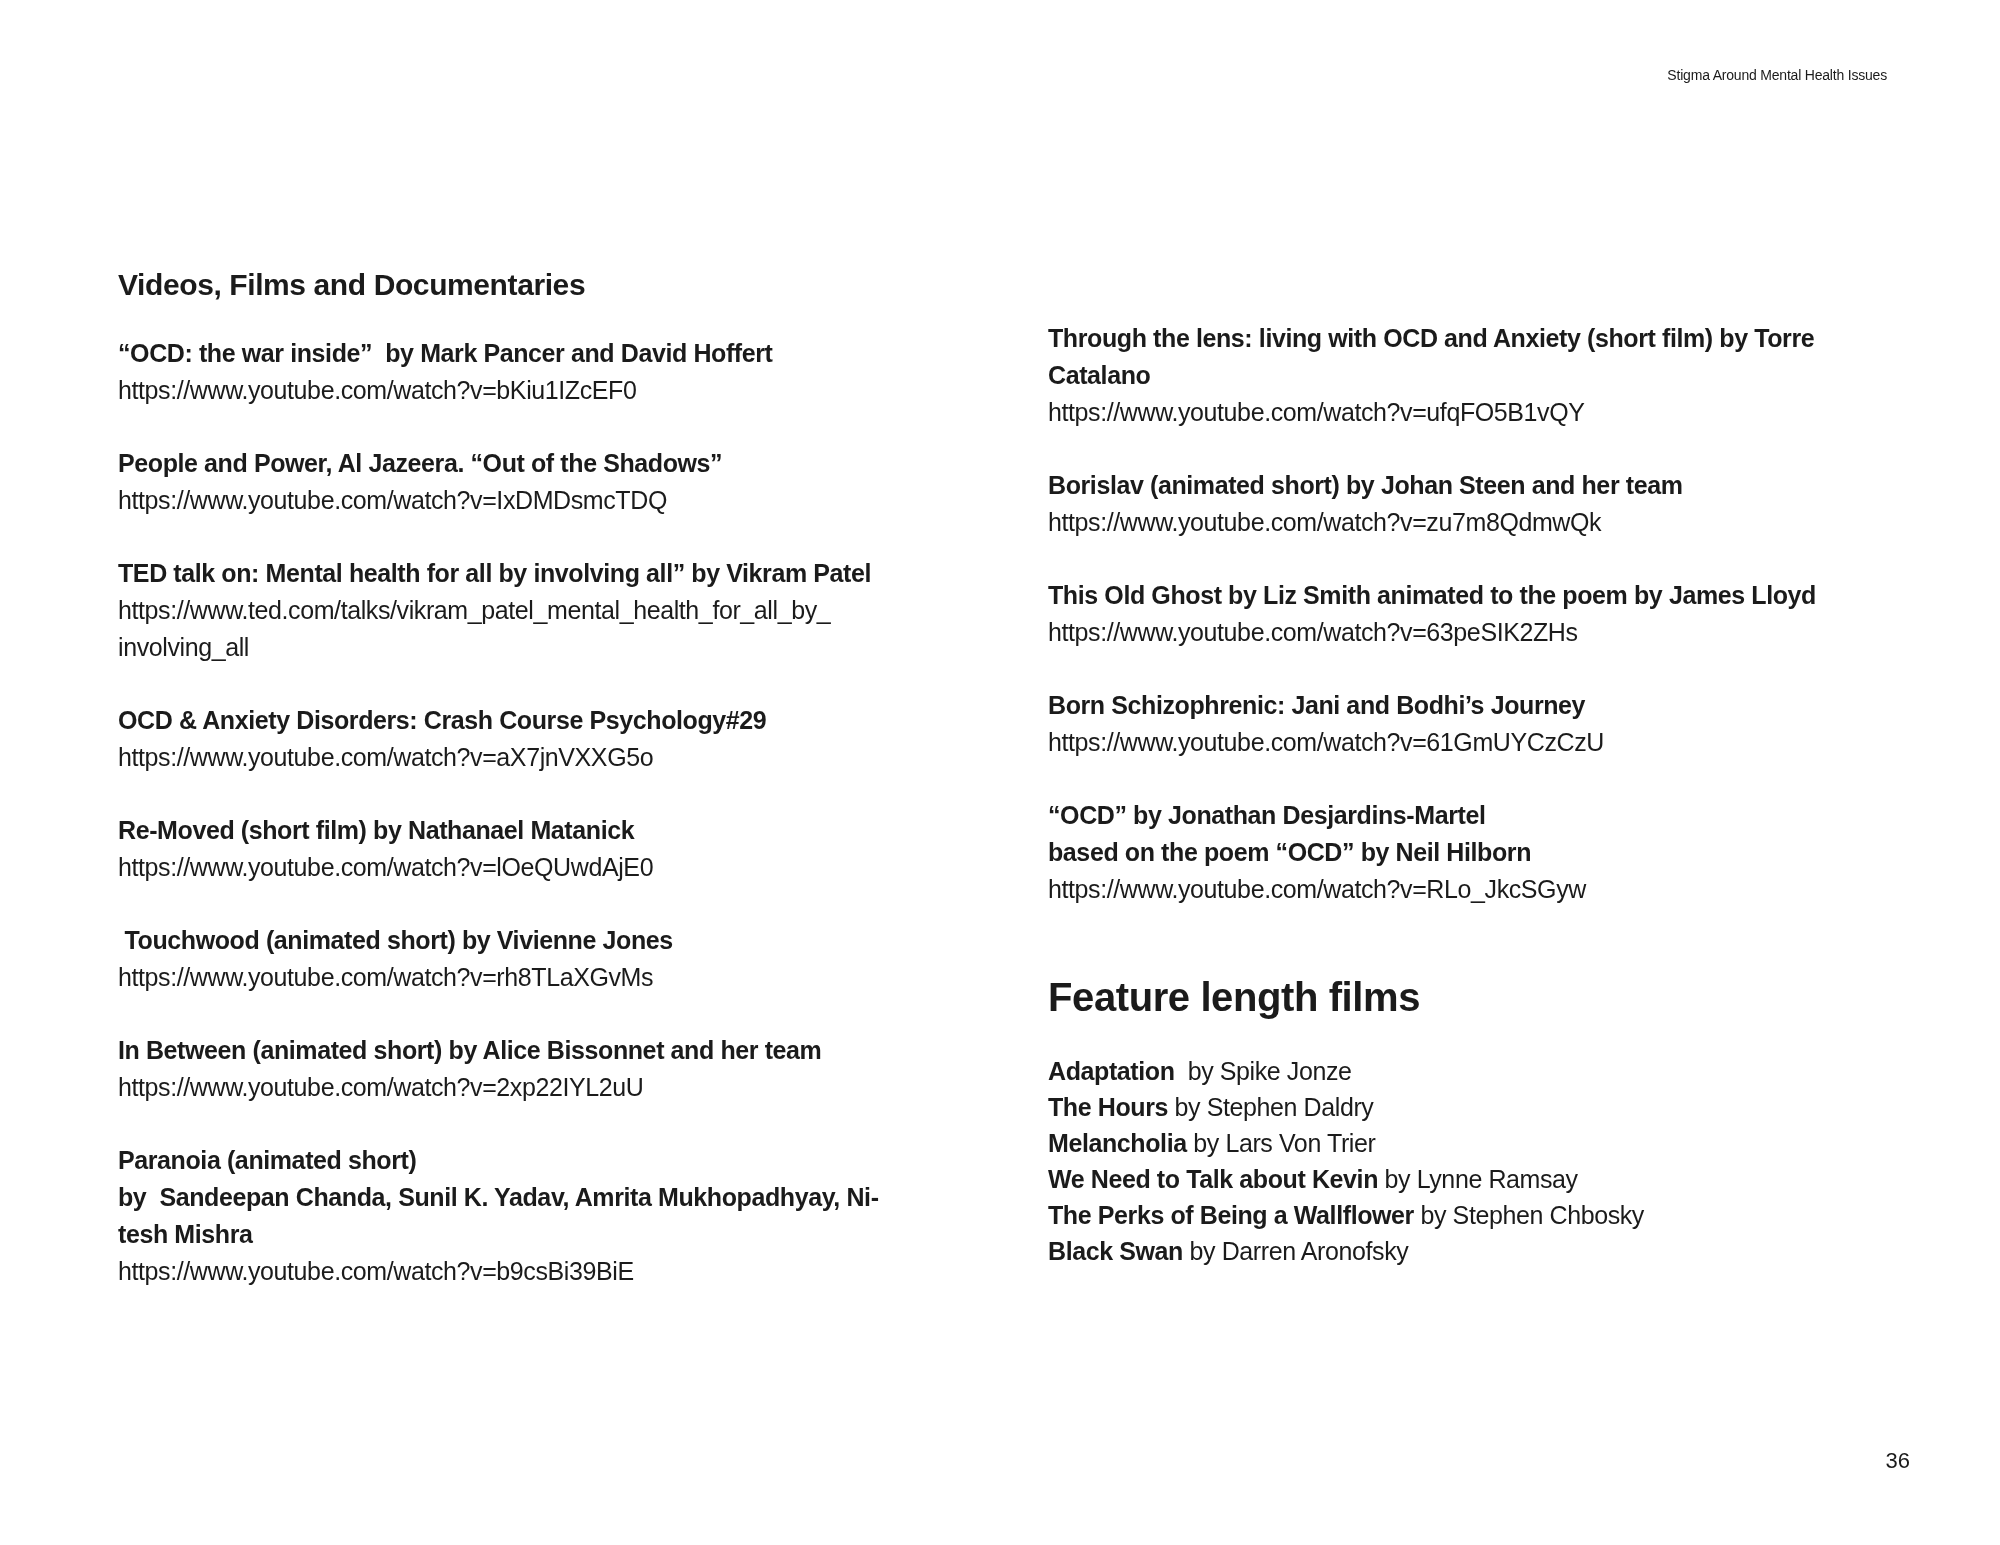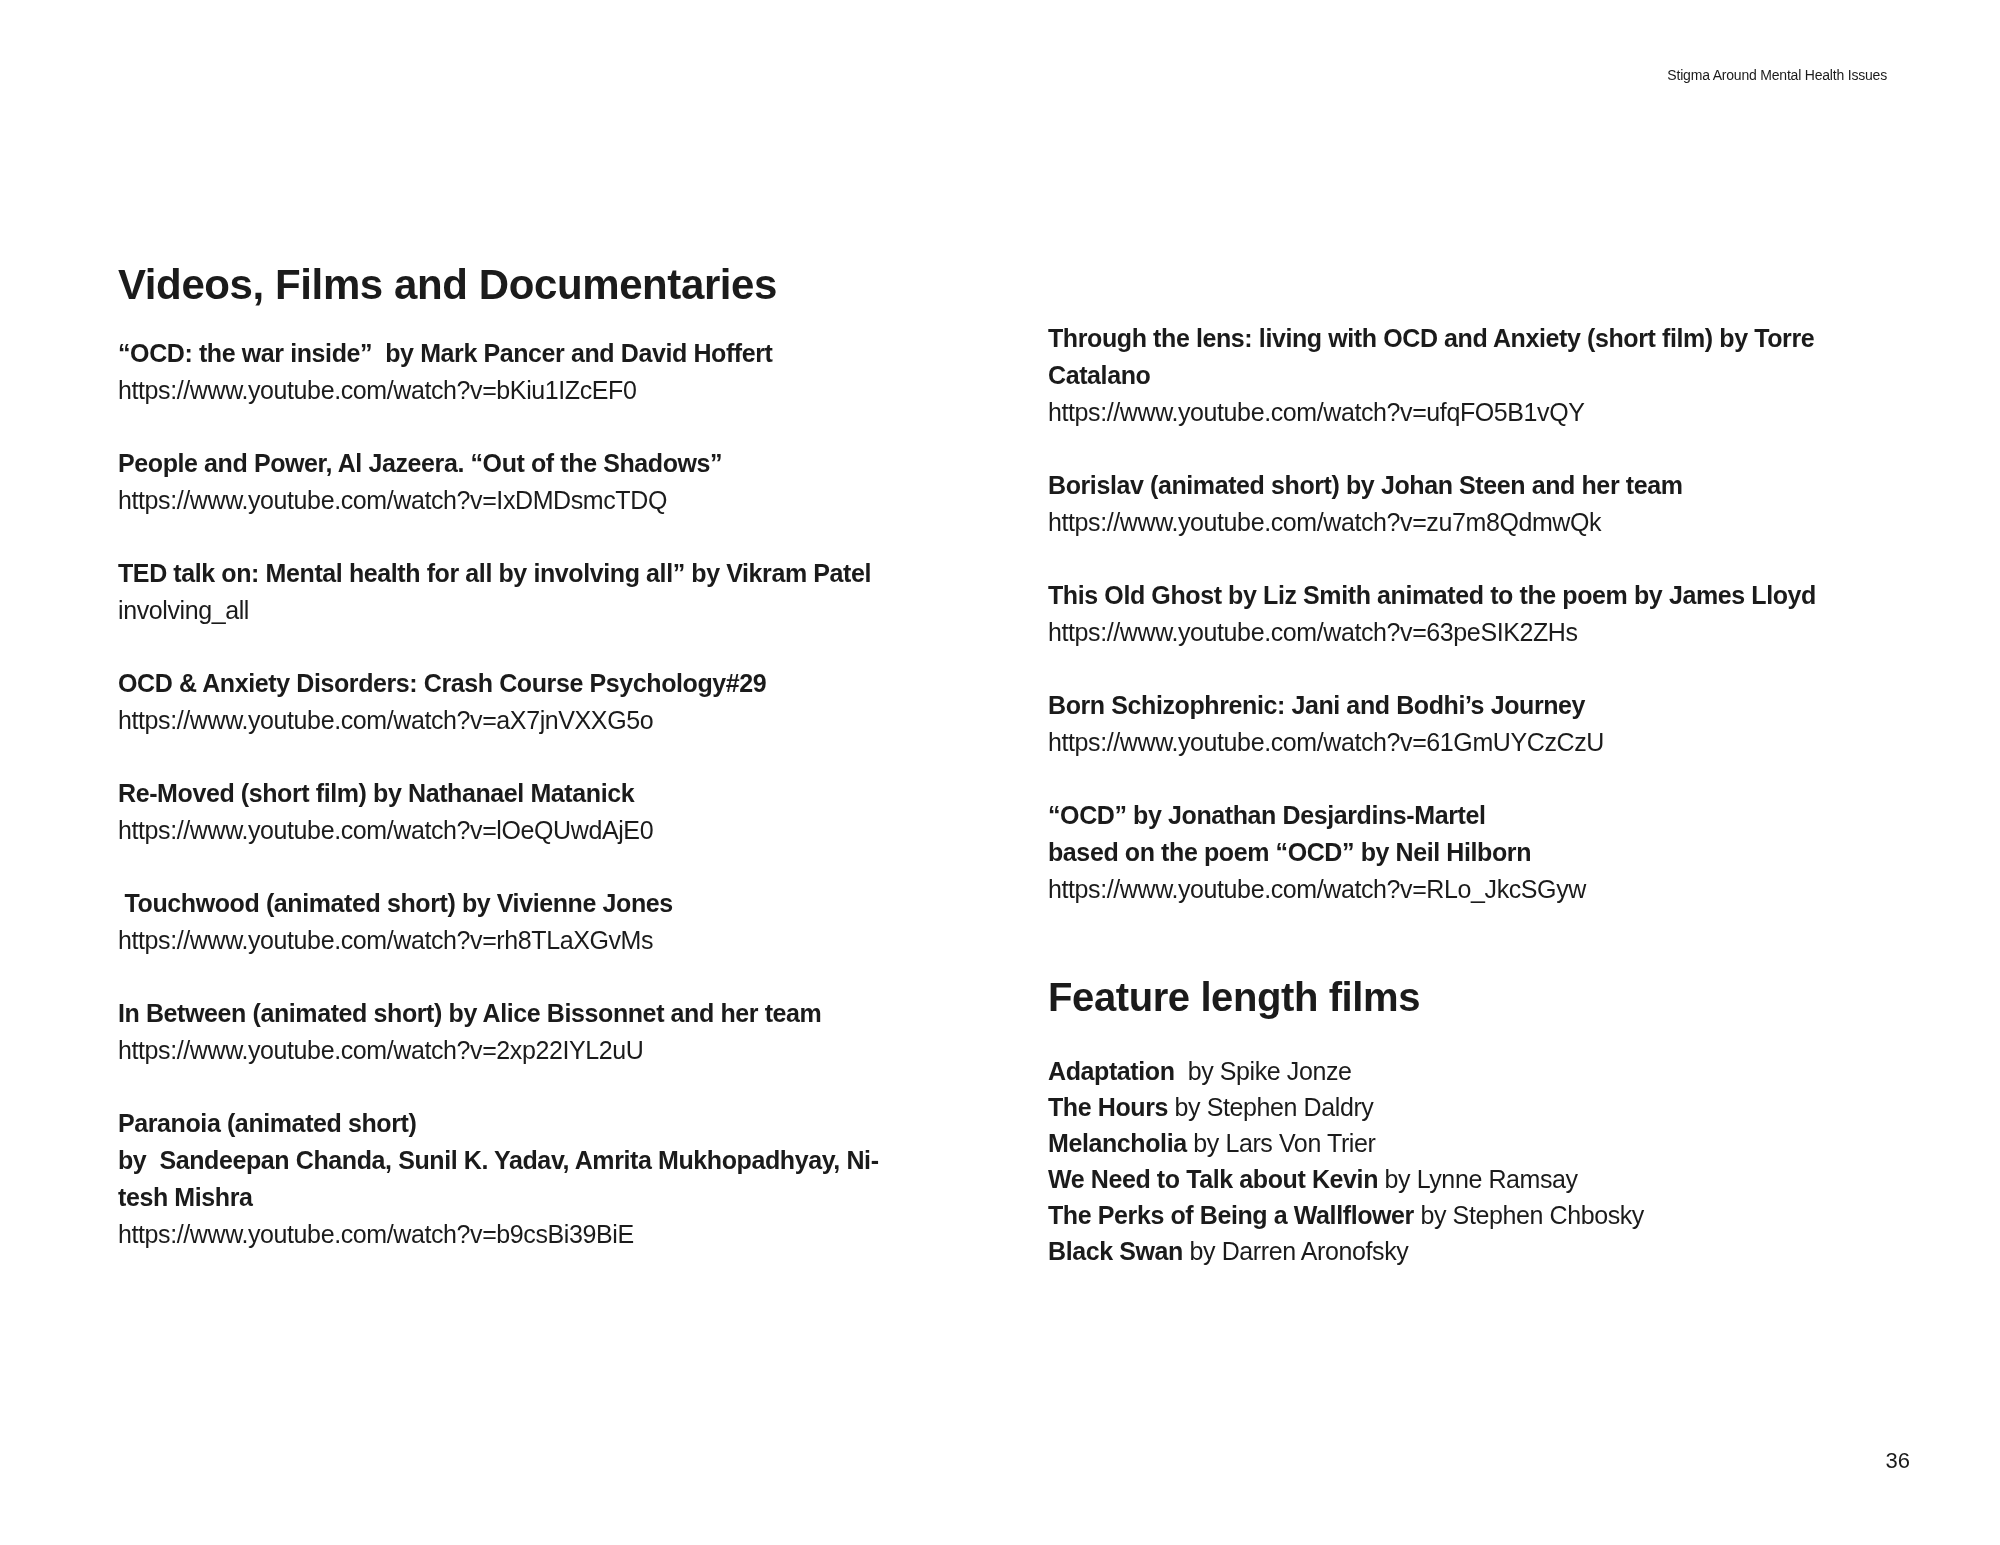--- a/index.html
+++ b/index.html
@@ -10,21 +10,21 @@
     overflow:hidden;
   }
   .page-header{
     position:absolute;top:62px;right:113px;
     font-size:14px;line-height:26px;letter-spacing:-0.2px;
   }
   .col{position:absolute;}
   .col-left{left:118px;top:263px;width:905px;}
   .col-right{left:1048px;top:320px;width:905px;}
   .section-heading{
-    font-size:42px;font-weight:700;line-height:44px;
+    font-size:30px;font-weight:700;line-height:44px;
     margin:0 0 28px 0;letter-spacing:-0.4px;
   }
   .films-heading{
     font-size:40px;font-weight:700;line-height:44px;
     margin:67px 0 34px 0;letter-spacing:-0.4px;
   }
   .entry{margin-bottom:36px;}
   .line{
     font-size:25px;line-height:37px;
     white-space:pre;letter-spacing:-0.4px;
@@ -55,20 +55,21 @@
     <div class="line url">https://www.youtube.com/watch?v=bKiu1IZcEF0</div>
   </div>
 
   <div class="entry">
     <div class="line title">People and Power, Al Jazeera. “Out of the Shadows”</div>
     <div class="line url">https://www.youtube.com/watch?v=IxDMDsmcTDQ</div>
   </div>
 
   <div class="entry">
     <div class="line title">TED talk on: Mental health for all by involving all” by Vikram Patel</div>
+    <div class="line url">https://www.ted.com/talks/vikram_patel_mental_health_for_all_by_</div>
     <div class="line url">involving_all</div>
   </div>
 
   <div class="entry">
     <div class="line title">OCD &amp; Anxiety Disorders: Crash Course Psychology#29</div>
     <div class="line url">https://www.youtube.com/watch?v=aX7jnVXXG5o</div>
   </div>
 
   <div class="entry">
     <div class="line title">Re-Moved (short film) by Nathanael Matanick</div>

